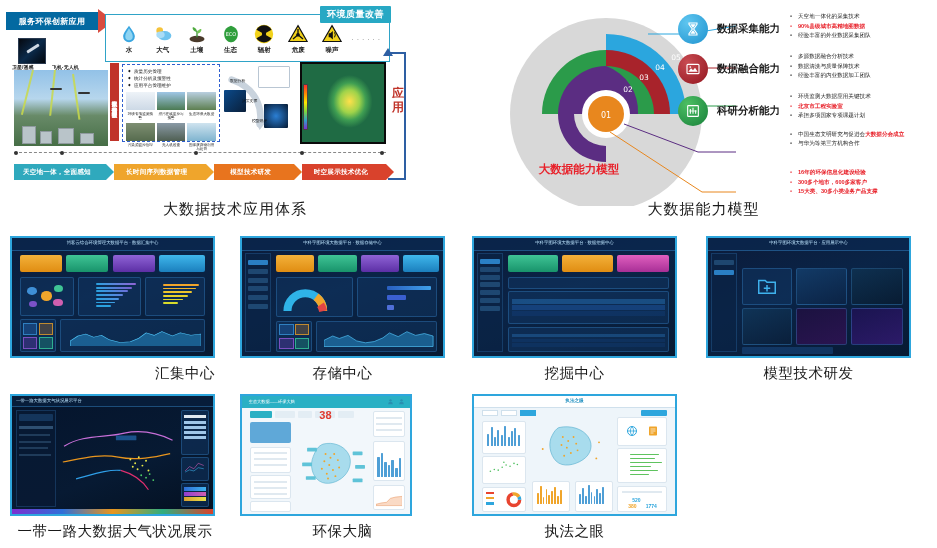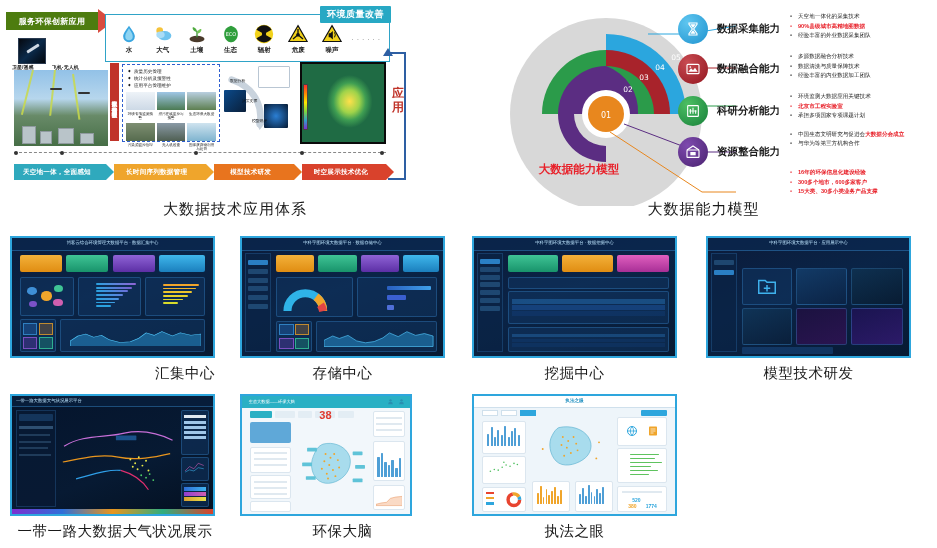--- a/index.html
+++ b/index.html
@@ -10,21 +10,21 @@
     overflow: hidden;
     position: relative;
   }
 
   
   #panel-left { position: absolute; left: 0; top: 0; width: 470px; height: 228px; }
 
   .red-arrow-banner {
     position: absolute; left: 6px; top: 12px;
     width: 92px; height: 18px;
-    background: #4d7c0f;
+    background: #0369a1;
     color: #fff; font-size: 8px; font-weight: bold;
     display: flex; align-items: center; justify-content: center;
     letter-spacing: .3px;
   }
   .red-arrow-head {
     position: absolute; left: 98px; top: 9px;
     width: 0; height: 0;
     border-top: 12px solid transparent;
     border-bottom: 12px solid transparent;
     border-left: 16px solid #d94b3f;
@@ -476,30 +476,20 @@
       </svg>
     </div>
     <div class="cap-name">科研分析能力</div>
   </div>
   <ul class="cap-bullets" style="left:320px; top:92px;">
     <li>环境监测大数据应用关键技术</li>
     <li class="red" style="padding-left:8px;">北京市工程实验室</li>
     <li>承担多项国家专项课题计划</li>
   </ul>
 
-  <div class="cap-row" style="left:208px; top:137px;">
-    <div class="cap-circle" style="background:radial-gradient(circle at 32% 28%,#7e4aae,#4a2270);">
-      <svg viewBox="0 0 24 24">
-        <rect x="3" y="9" width="18" height="11" rx="1" fill="none" stroke="#fff" stroke-width="1.7"></rect>
-        <path d="M3 9 L12 3 L21 9" fill="none" stroke="#fff" stroke-width="1.7"></path>
-        <rect x="8" y="12" width="8" height="5" fill="#fff"></rect>
-      </svg>
-    </div>
-    <div class="cap-name">资源整合能力</div>
-  </div>
   <ul class="cap-bullets" style="left:320px; top:130px;">
     <li style="white-space:normal; line-height:9px;">中国生态文明研究与促进会<span class="rd">大数据分会成立</span></li>
     <li>与华为等第三方机构合作</li>
   </ul>
 
   <ul class="cap-bullets" style="left:320px; top:168px;">
     <li class="red">16年的环保信息化建设经验</li>
     <li class="red">300多个地市，600多家客户</li>
     <li class="red">15大类、30多小类业务产品支撑</li>
   </ul>

